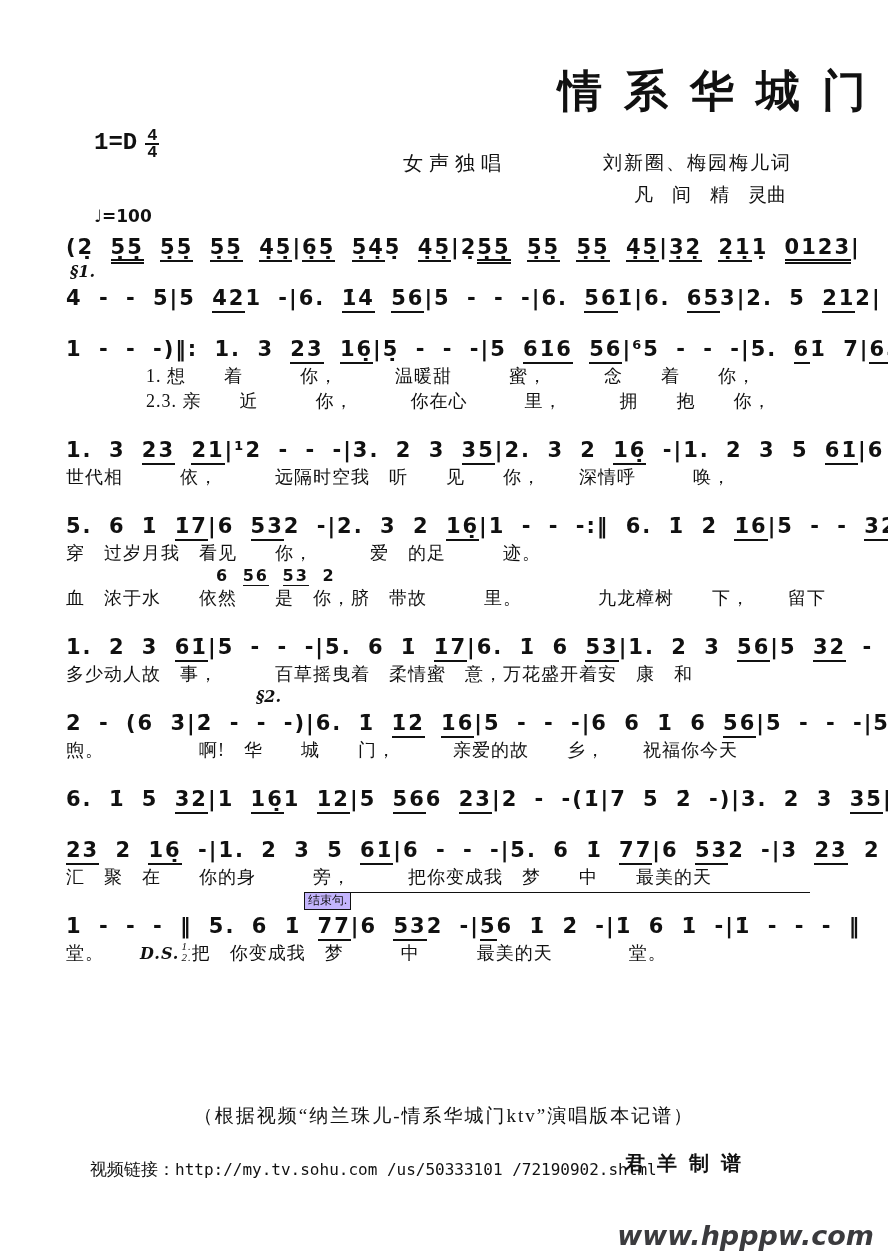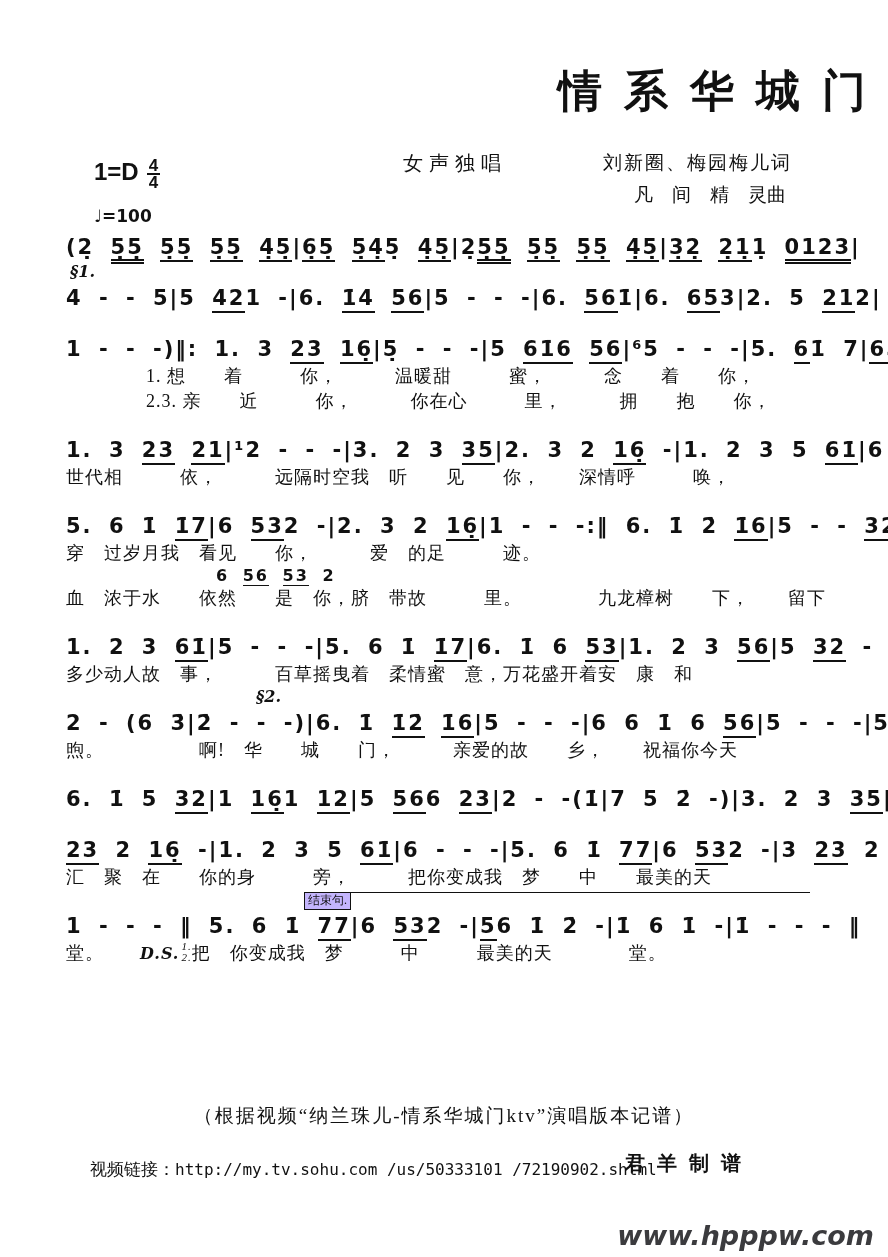--- a/index.html
+++ b/index.html
@@ -3,21 +3,21 @@
 <meta charset="utf-8">
 <style>
   html,body{margin:0;padding:0;background:#ffffff;}
   #page{position:relative;width:888px;height:1257px;background:#ffffff;overflow:hidden;
         font-family:"Liberation Serif",serif;color:#111;}
   
   .title{position:absolute;top:62px;left:0;width:100%;text-align:right;
          font-size:44px;font-weight:900;letter-spacing:22px;text-indent:22px;
          font-family:"Liberation Serif",serif;}
   .keysig{position:absolute;top:128px;left:94px;font-size:24px;font-weight:bold;
-          font-family:Liberation Sans, sans-serif;margin-top:30px;}
+          font-family:Liberation Mono, monospace;}
   .meter{display:inline-block;vertical-align:-8px;margin-left:8px;text-align:center;
          font-size:17px;line-height:15px;font-weight:bold;}
   .meter .num{display:block;border-bottom:2px solid #111;padding:0 2px;}
   .meter .den{display:block;padding:0 2px;}
   .perf{position:absolute;top:150px;left:403px;font-size:20px;letter-spacing:6px;}
   .credit1{position:absolute;top:150px;right:96px;font-size:19px;letter-spacing:2px;text-align:right;}
   .credit2{position:absolute;top:182px;right:102px;font-size:19px;text-align:right;}
   .tempo{position:absolute;top:206px;left:94px;font-size:17px;font-weight:bold;
          font-family:"DejaVu Sans",sans-serif;}
   

